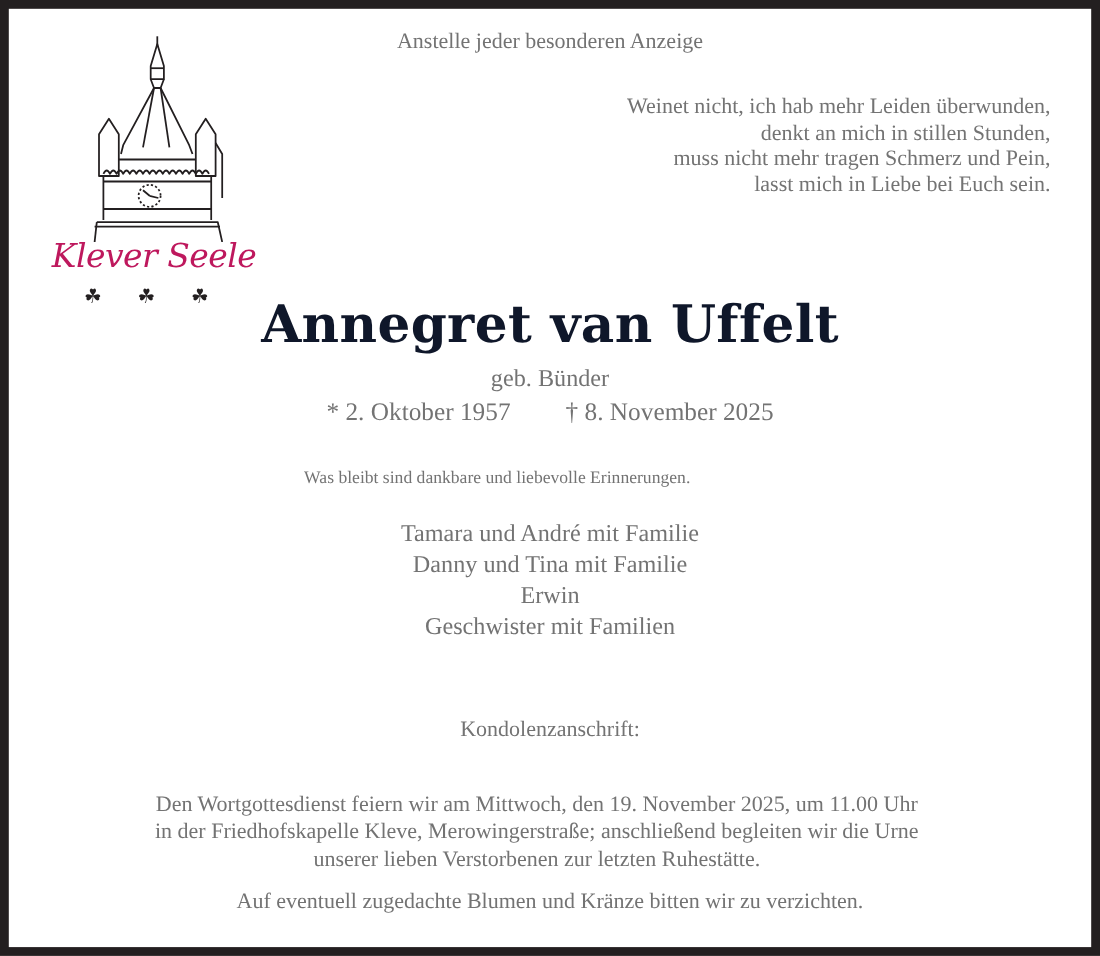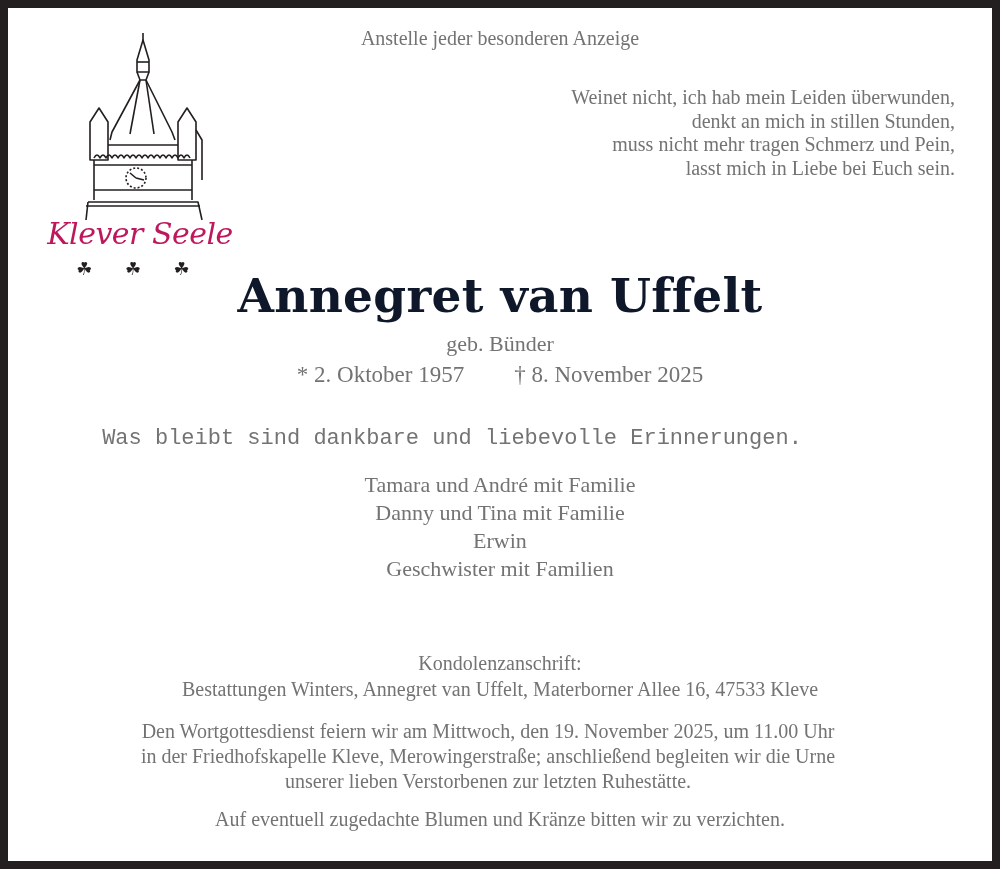--- a/index.html
+++ b/index.html
@@ -22,21 +22,21 @@
                font-family: "DejaVu Serif", serif; font-size: 30px; color: #be185d; letter-spacing: -0.5px;
                font-style: italic; }
   .shamrocks { position: absolute; left: 0; top: 228px; width: 220px; text-align: center; font-size: 18px; color: #231f20; letter-spacing: 14px; }
 
   .name { left: 0; top: 268px; width: 1000px; font-size: 47px; font-weight: bold; letter-spacing: 0.3px; }
   .maiden { left: 0; top: 331px; width: 1000px; font-size: 22px; }
   .dates { left: 0; top: 362px; width: 1000px; font-size: 23px; }
   .dates span { display: inline-block; }
   .dates .gap { width: 50px; }
 
-  .quote { left: 0; top: 426px; width: 904px; font-size: 22px; font-family: Liberation Mono, monospace; }
+  .quote { left: 0; top: 426px; width: 904px; font-size: 16px; }
   .mourners { left: 0; top: 471px; width: 1000px; font-size: 22px; line-height: 28px; }
 
   .condolence { left: 0; top: 650px; width: 1000px; font-size: 20px; line-height: 26px; }
   .service { left: 0; top: 719px; width: 976px; font-size: 20px; line-height: 25px; }
   .flowers { left: 0; top: 808px; width: 1000px; font-size: 20px; }
 </style>
 </head>
 <body>
 
 <div class="frame"></div>
@@ -75,21 +75,21 @@
       <line x1="56" y1="176" x2="170" y2="176"></line>
     </g>
   </svg>
   <div class="logo-text">Klever Seele</div>
   <div class="shamrocks">☘ ☘ ☘</div>
 </div>
 
 <div class="abs heading-top lib">Anstelle jeder besonderen Anzeige</div>
 
 <div class="abs poem lib">
-  <div>Weinet nicht, ich hab mein Leiden überwunden,</div>
+  <div>Weinet nicht, ich hab mehr Leiden überwunden,</div>
   <div>denkt an mich in stillen Stunden,</div>
   <div>muss nicht mehr tragen Schmerz und Pein,</div>
   <div>lasst mich in Liebe bei Euch sein.</div>
 </div>
 
 <div class="abs name center serif">Annegret van Uffelt</div>
 <div class="abs maiden center lib">geb. Bünder</div>
 <div class="abs dates center lib">
   <span>* 2. Oktober 1957</span><span class="gap"></span><span>† 8. November 2025</span>
 </div>
@@ -98,21 +98,20 @@
 
 <div class="abs mourners center lib">
   <div>Tamara und André mit Familie</div>
   <div>Danny und Tina mit Familie</div>
   <div>Erwin</div>
   <div>Geschwister mit Familien</div>
 </div>
 
 <div class="abs condolence center lib">
   <div>Kondolenzanschrift:</div>
-  <div>Bestattungen Winters, Annegret van Uffelt, Materborner Allee 16, 47533 Kleve</div>
 </div>
 
 <div class="abs service center lib">
   <div>Den Wortgottesdienst feiern wir am Mittwoch, den 19. November 2025, um 11.00 Uhr</div>
   <div>in der Friedhofskapelle Kleve, Merowingerstraße; anschließend begleiten wir die Urne</div>
   <div>unserer lieben Verstorbenen zur letzten Ruhestätte.</div>
 </div>
 
 <div class="abs flowers center lib">Auf eventuell zugedachte Blumen und Kränze bitten wir zu verzichten.</div>
 

